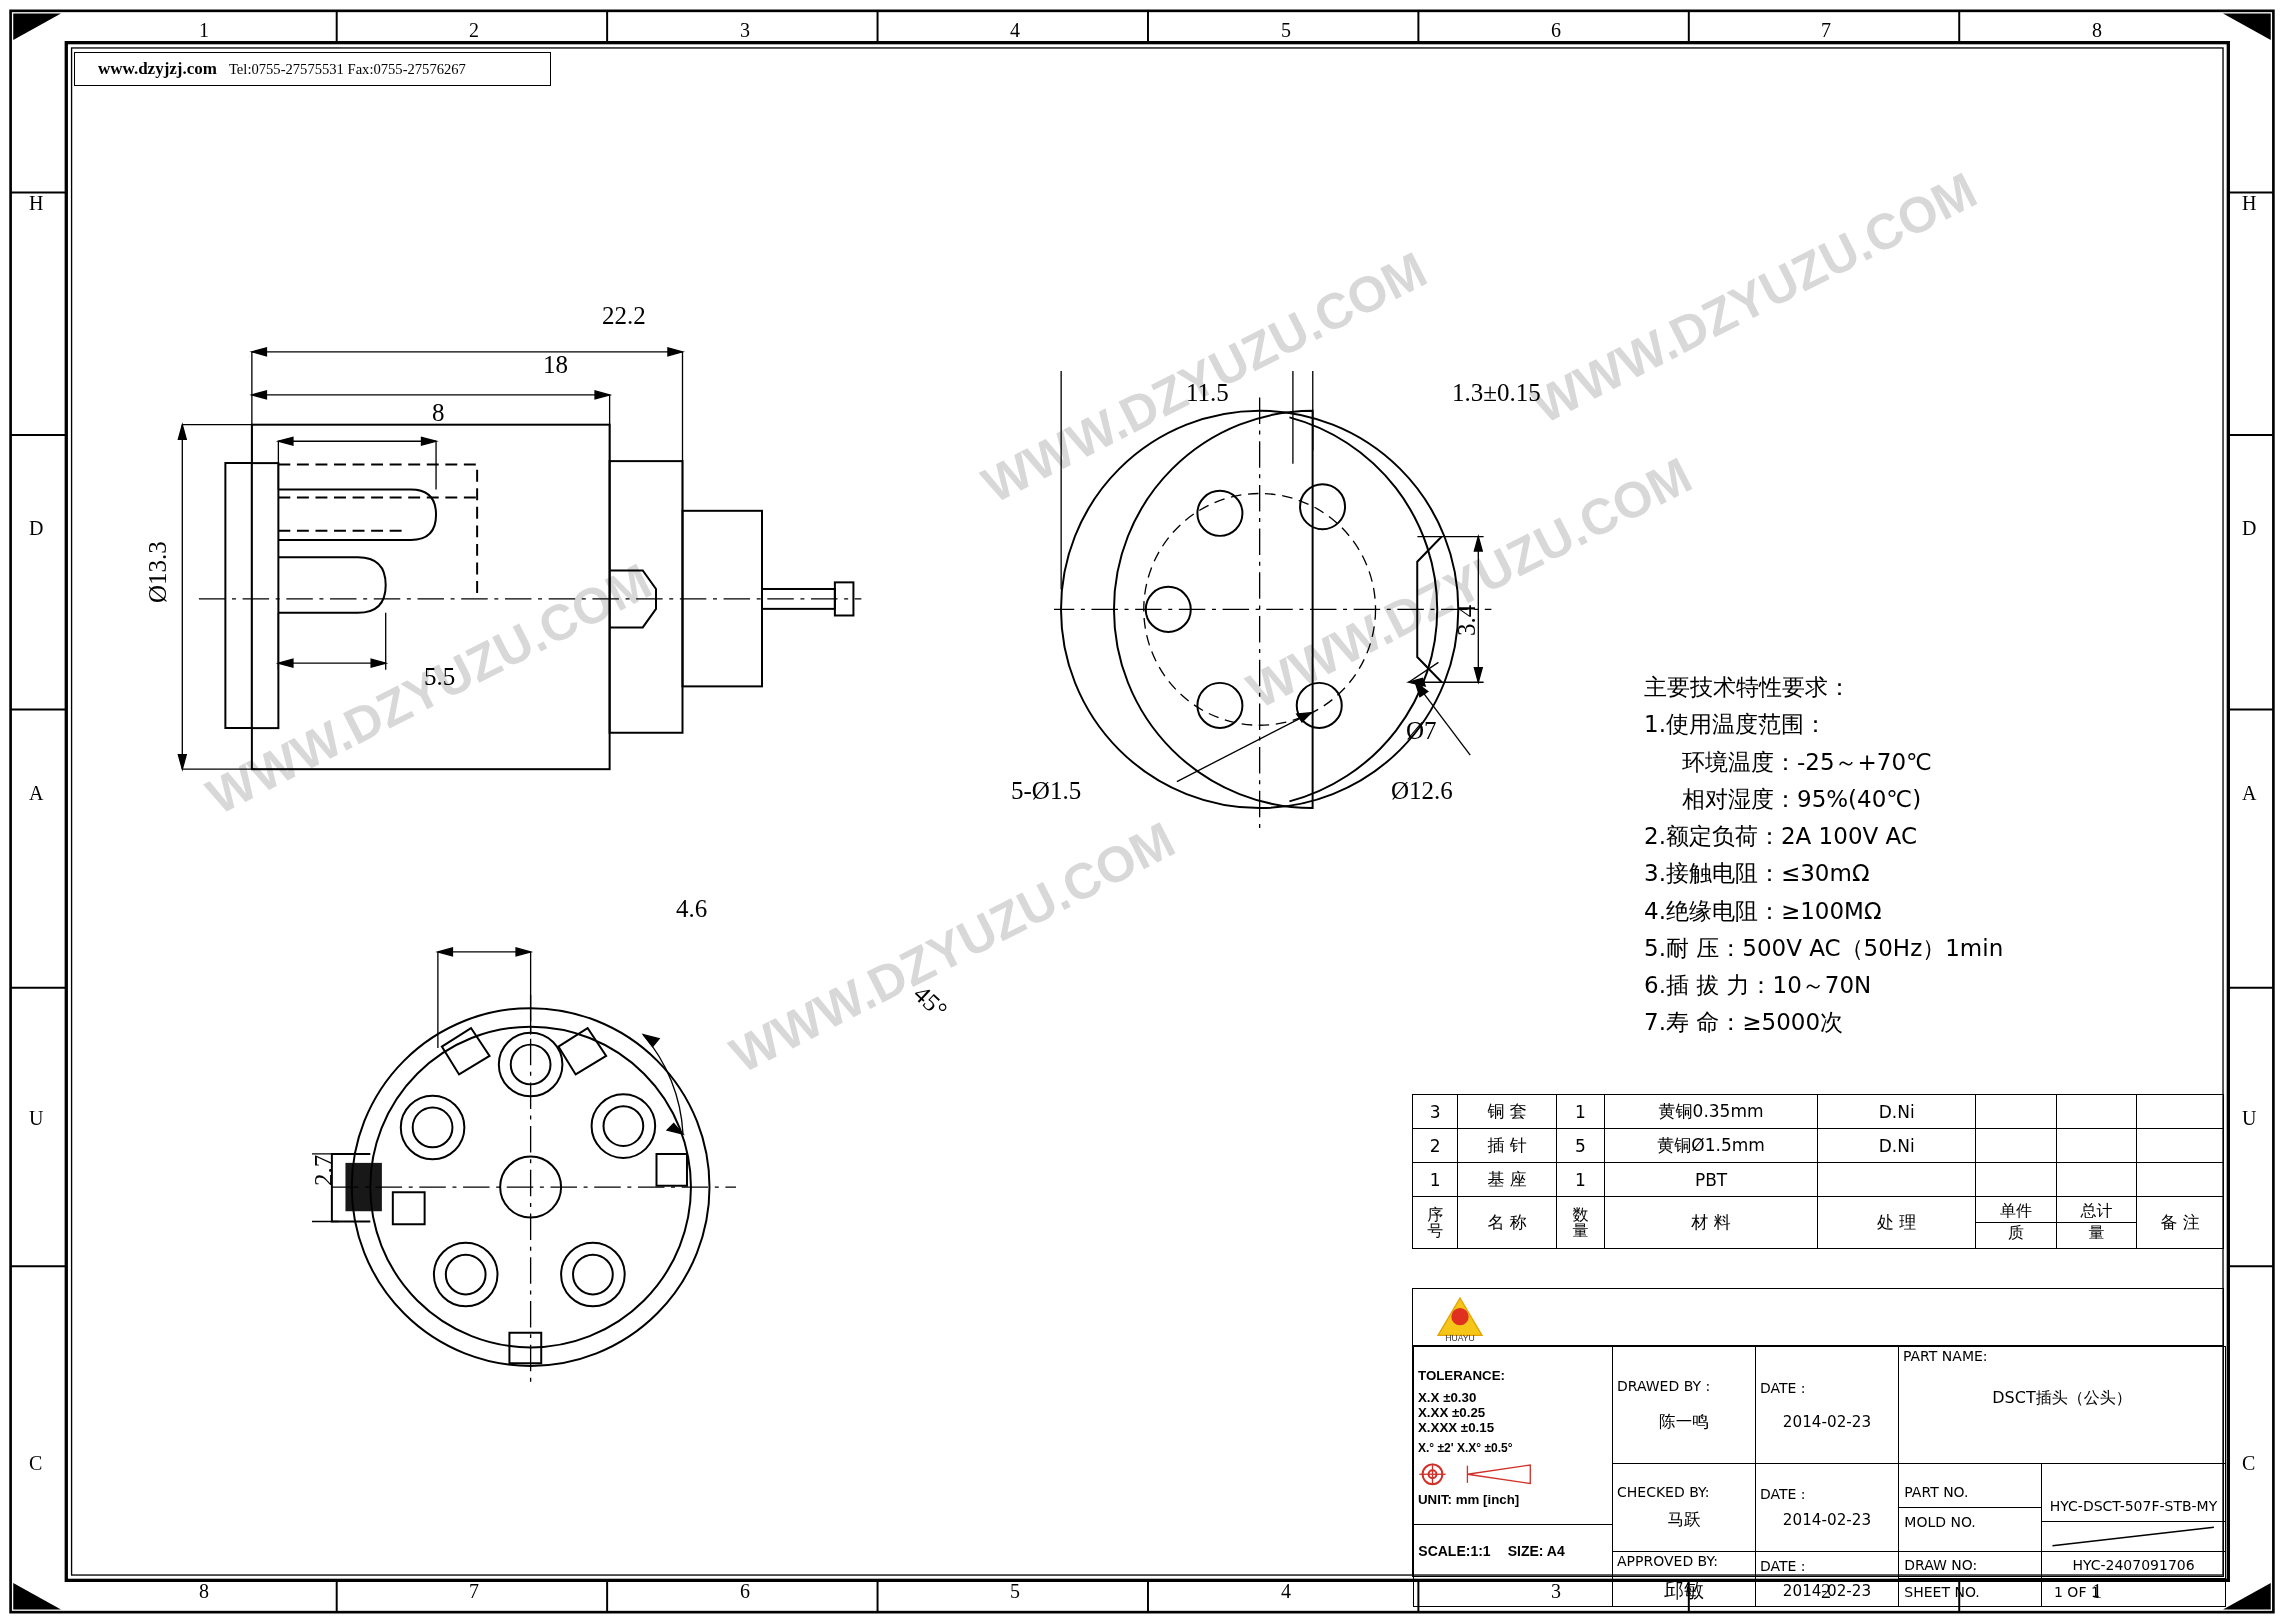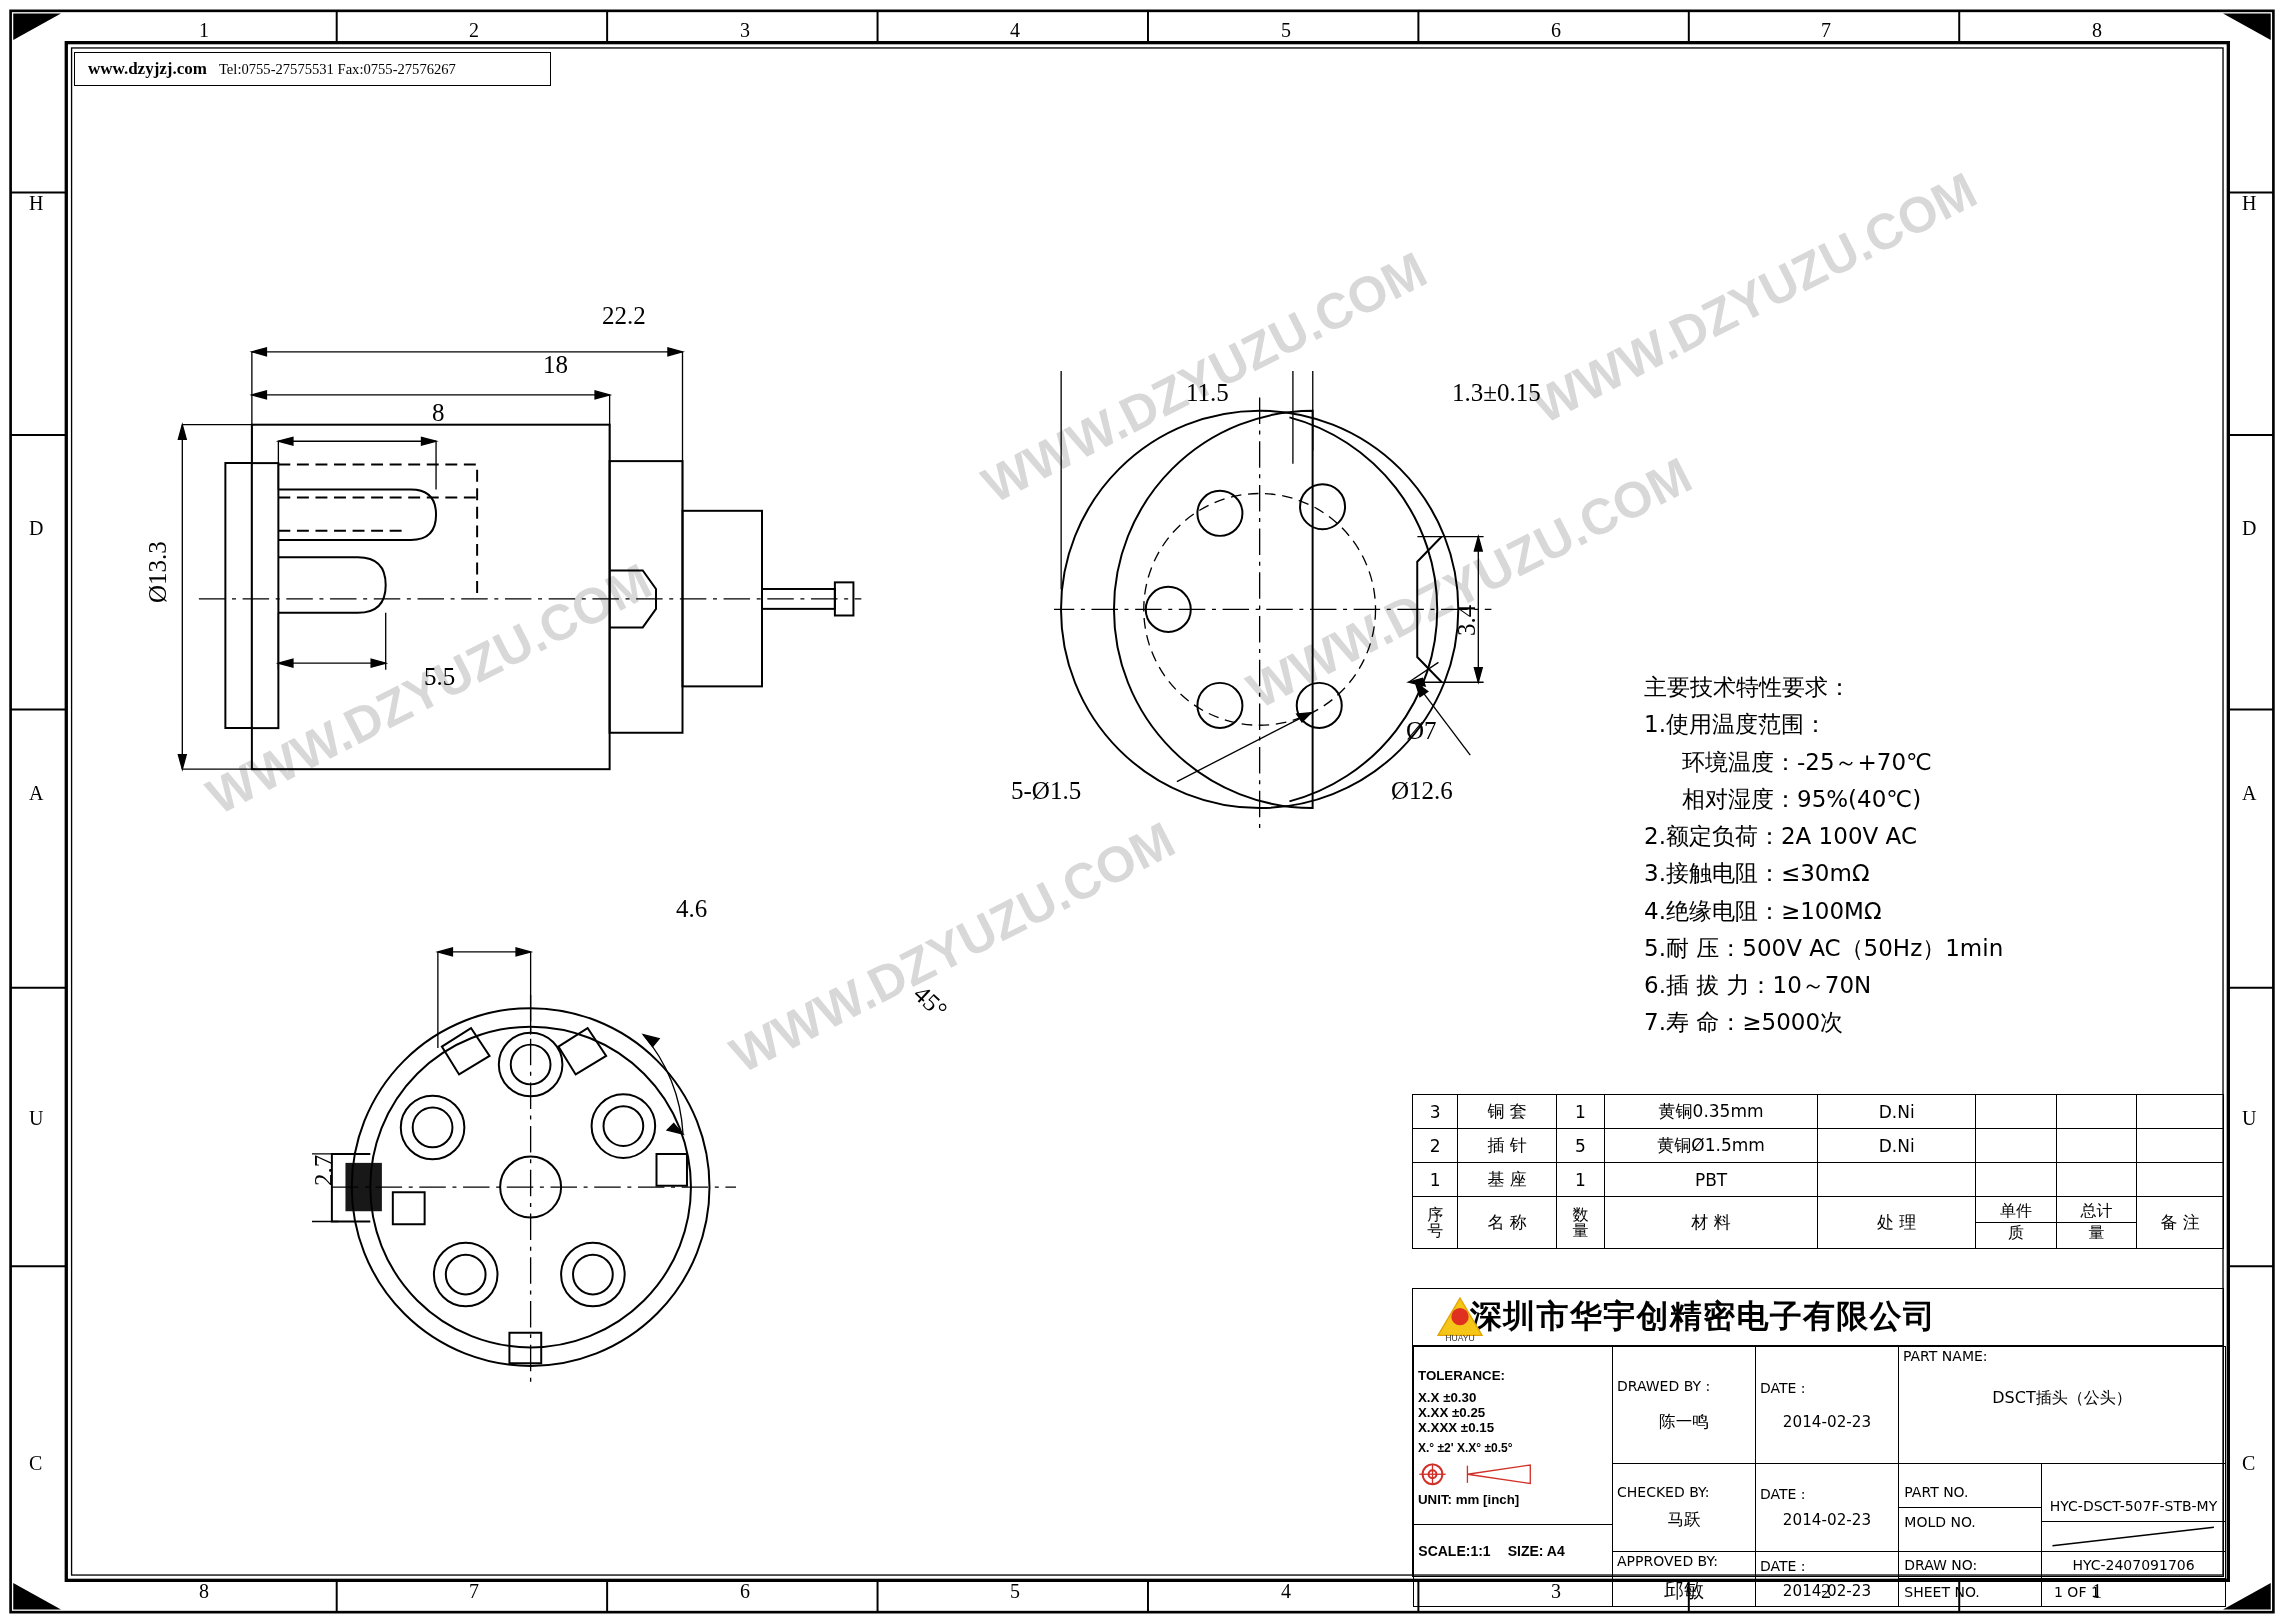--- a/index.html
+++ b/index.html
@@ -12,21 +12,21 @@
   }
   .abs { position:absolute; }
   svg { display:block; }
   .txt { position:absolute; white-space:nowrap; color:#000; }
   .frame-num { font-family:"Liberation Serif", serif; font-size:20px; }
 
   
   #url-box {
     left:74px; top:52px; width:477px; height:34px;
     border:1.3px solid #000; background:#fff;
-    display:flex; align-items:center; padding-left:13px; box-sizing:border-box;
+    display:flex; align-items:center; padding-left:23px; box-sizing:border-box;
   }
   #url-box .u1 { font-weight:bold; font-size:17px; font-family:"Liberation Serif", serif; }
   #url-box .u2 { font-size:14.6px; margin-left:12px; font-family:"Liberation Serif", serif; }
 
   
   #spec { left:1644px; top:669px; font-size:23px; line-height:1.62; font-family:"DejaVu Sans", sans-serif; }
   #spec div { white-space:nowrap; }
   #spec .ind1 { padding-left:38px; }
 
   
@@ -405,21 +405,20 @@
     </tr>
   </tbody>
     </table>
 
   <div class="abs" id="company">
     <svg class="abs" style="left:17px;top:5.3px" width="60" height="48" viewBox="0 0 90 72">
       <polygon points="45,6 78,62 12,62" fill="#f5c518" stroke="#e2a400" stroke-width="2"></polygon>
       <circle cx="45" cy="34" r="13" fill="#e03020"></circle>
       <text x="45" y="70" font-size="13" text-anchor="middle" fill="#333" font-family="Liberation Sans, sans-serif">HUAYU</text>
     </svg>
-    <span class="cname">深圳市华宇创精密电子有限公司</span>
   </div>
 
   <div class="abs" id="titleblock">
     <table id="tb">
       <colgroup>
         <col style="width:199px">
           <col style="width:143px">
           <col style="width:143px">
         <col style="width:143px">
           <col style="width:184px">

